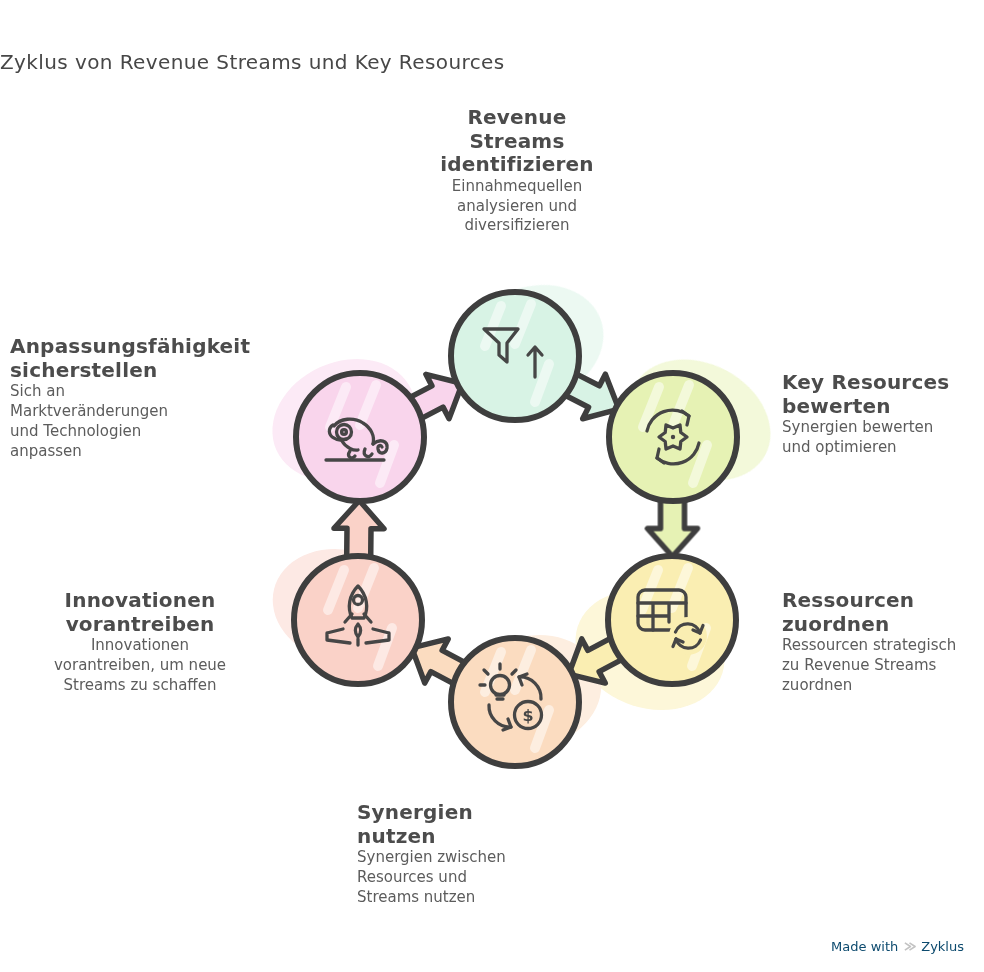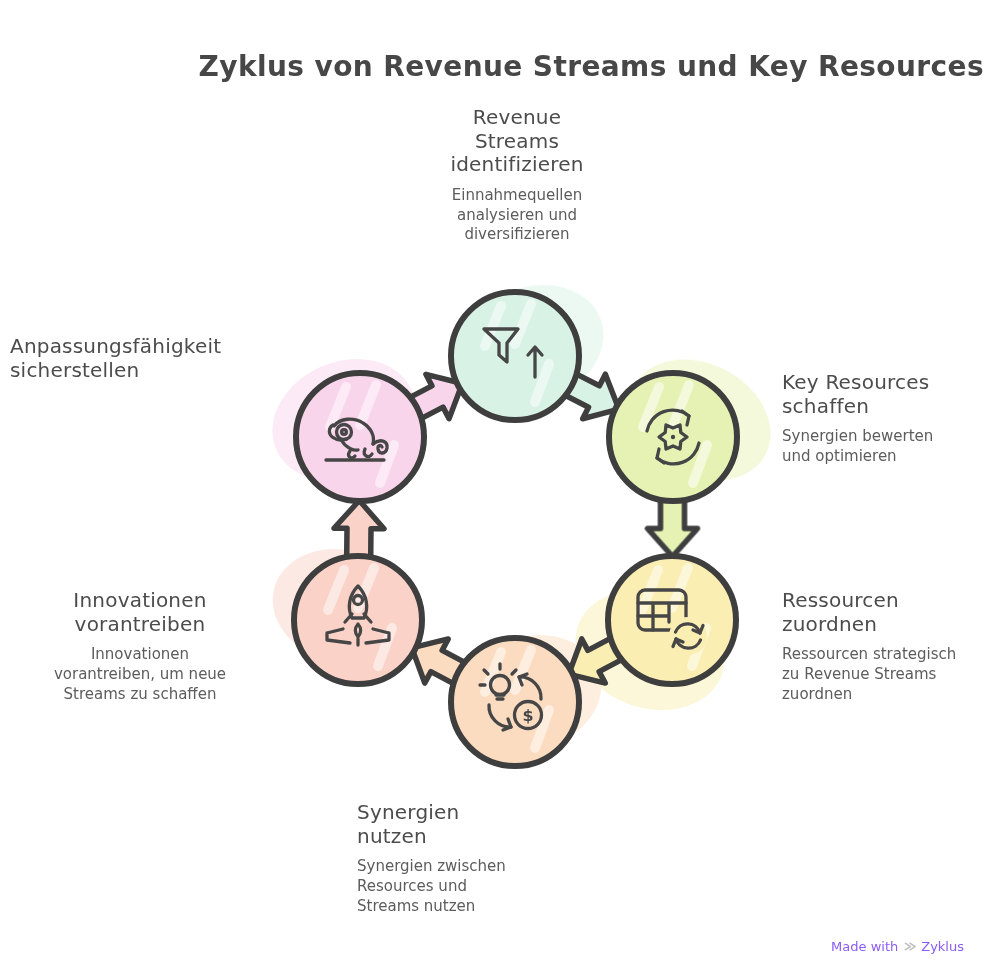--- a/index.html
+++ b/index.html
@@ -5,44 +5,44 @@
   html,body{margin:0;padding:0;background:#ffffff;}
   .canvas{
     position:relative;
     width:984px;height:972px;
     background:#ffffff;
     font-family:"DejaVu Sans",sans-serif;
     overflow:hidden;
   }
   .title{
     position:absolute;top:50px;left:0;width:100%;
-    text-align:right;
-    font-size:28px;font-weight:700;color:#474747;
+    text-align:left;
+    font-size:20px;font-weight:400;color:#474747;
     letter-spacing:.4px;
   }
   .diagram-svg{position:absolute;left:0;top:0;}
   .node-text{position:absolute;}
   .node-text .heading{
-    font-size:20px;font-weight:400;line-height:1.18;
+    font-size:20px;font-weight:700;line-height:1.18;
     color:#4c4c4c;white-space:pre-line;letter-spacing:.2px;
   }
   .node-text .desc{
-    font-size:15px;line-height:1.32;margin-top:9px;
+    font-size:15px;line-height:1.32;margin-top:0;
     color:#5c5c5c;white-space:pre-line;
   }
   .n-top   {left:357px;top:106px;width:320px;text-align:center;}
   .n-rt    {left:782px;top:371px;width:200px;text-align:left;}
   .n-rb    {left:782px;top:589px;width:212px;text-align:left;}
   .n-bottom{left:357px;top:801px;width:320px;}
   .n-lb    {left:28px;top:589px;width:224px;text-align:center;}
   .n-lt    {left:10px;top:335px;width:245px;}
   .footer{
     position:absolute;right:20px;bottom:18px;
     display:flex;align-items:center;gap:5px;
-    font-size:13px;color:#8b5cf6;
+    font-size:13px;color:#0c4a6e;
   }
   .icon-stroke{stroke:#464646;stroke-width:3.3;fill:none;stroke-linecap:round;stroke-linejoin:round;}
   .circle-stroke{stroke:#3e3e3e;stroke-width:6;}
   .arrow-stroke{stroke:#3e3e3e;stroke-width:5.5;stroke-linejoin:round;}
   .streak{stroke:#ffffff;stroke-width:10;opacity:.5;stroke-linecap:round;fill:none;}
 </style>
 </head>
 <body>
 
 <div class="canvas">
@@ -160,21 +160,21 @@
     <div class="heading">Revenue
 Streams
 identifizieren</div>
     <div class="desc">Einnahmequellen
 analysieren und
 diversifizieren</div>
   </div>
 
   <div class="node-text n-rt">
     <div class="heading">Key Resources
-schaffen</div>
+bewerten</div>
     <div class="desc">Synergien bewerten
 und optimieren</div>
   </div>
 
   <div class="node-text n-rb">
     <div class="heading">Ressourcen
 zuordnen</div>
     <div class="desc">Ressourcen strategisch
 zu Revenue Streams
 zuordnen</div>
@@ -192,20 +192,24 @@
     <div class="heading">Innovationen
 vorantreiben</div>
     <div class="desc">Innovationen
 vorantreiben, um neue
 Streams zu schaffen</div>
   </div>
 
   <div class="node-text n-lt">
     <div class="heading">Anpassungsfähigkeit
 sicherstellen</div>
+    <div class="desc">Sich an
+Marktveränderungen
+und Technologien
+anpassen</div>
   </div>
 
   <div class="footer">
     <span>Made with</span>
     <svg width="13" height="13" viewBox="0 0 14 14">
       <path d="M2 3 L8 7 L2 11" fill="none" stroke="#c3c3c3" stroke-width="1.7" stroke-linejoin="round"></path>
       <path d="M7 3 L13 7 L7 11" fill="none" stroke="#c3c3c3" stroke-width="1.7" stroke-linejoin="round"></path>
     </svg>
     <span>Zyklus</span>
   </div>

